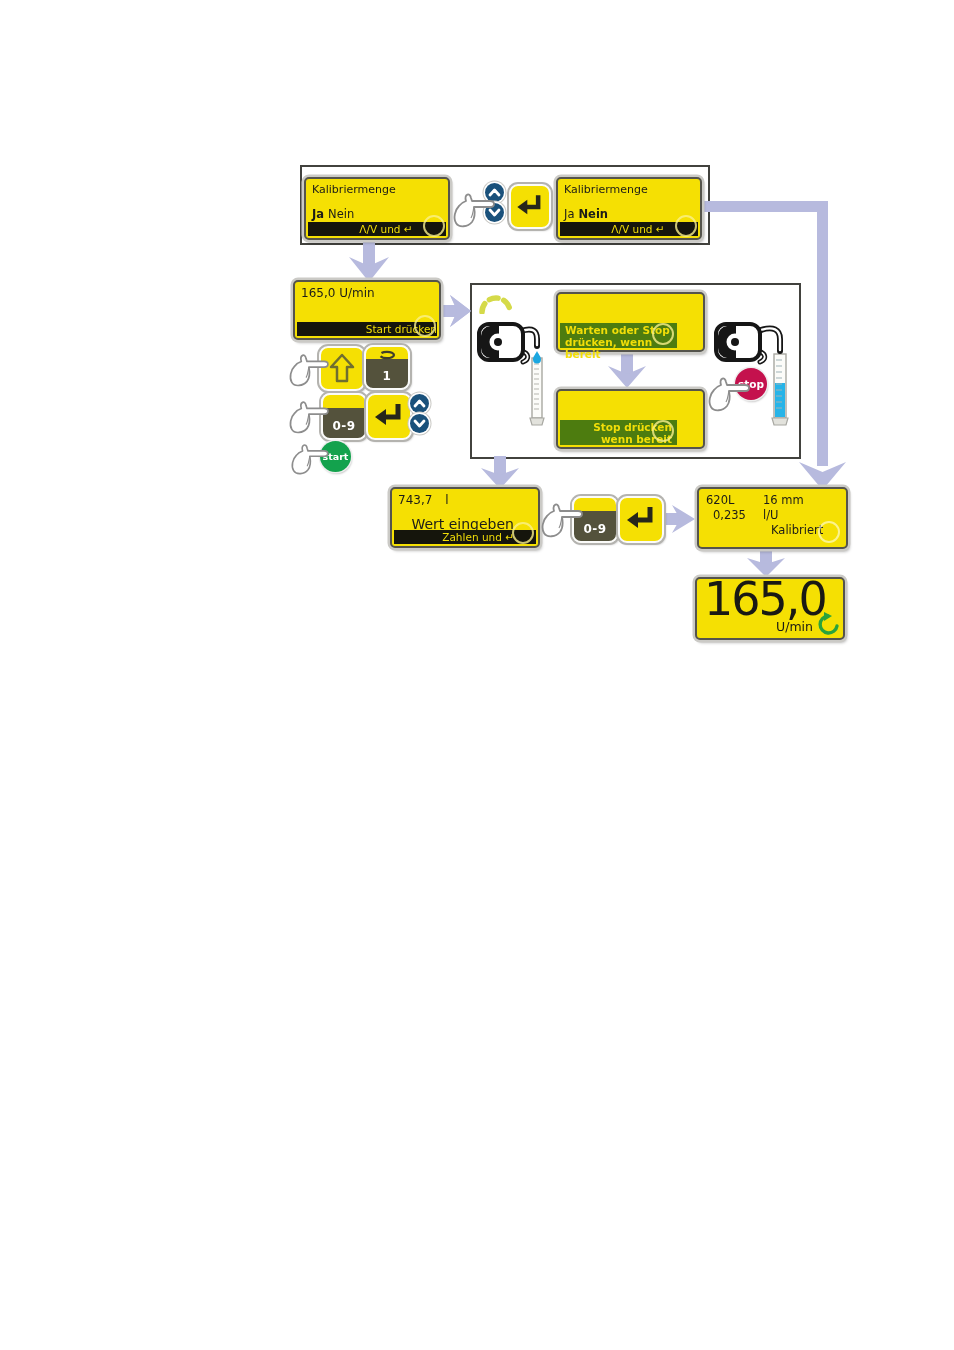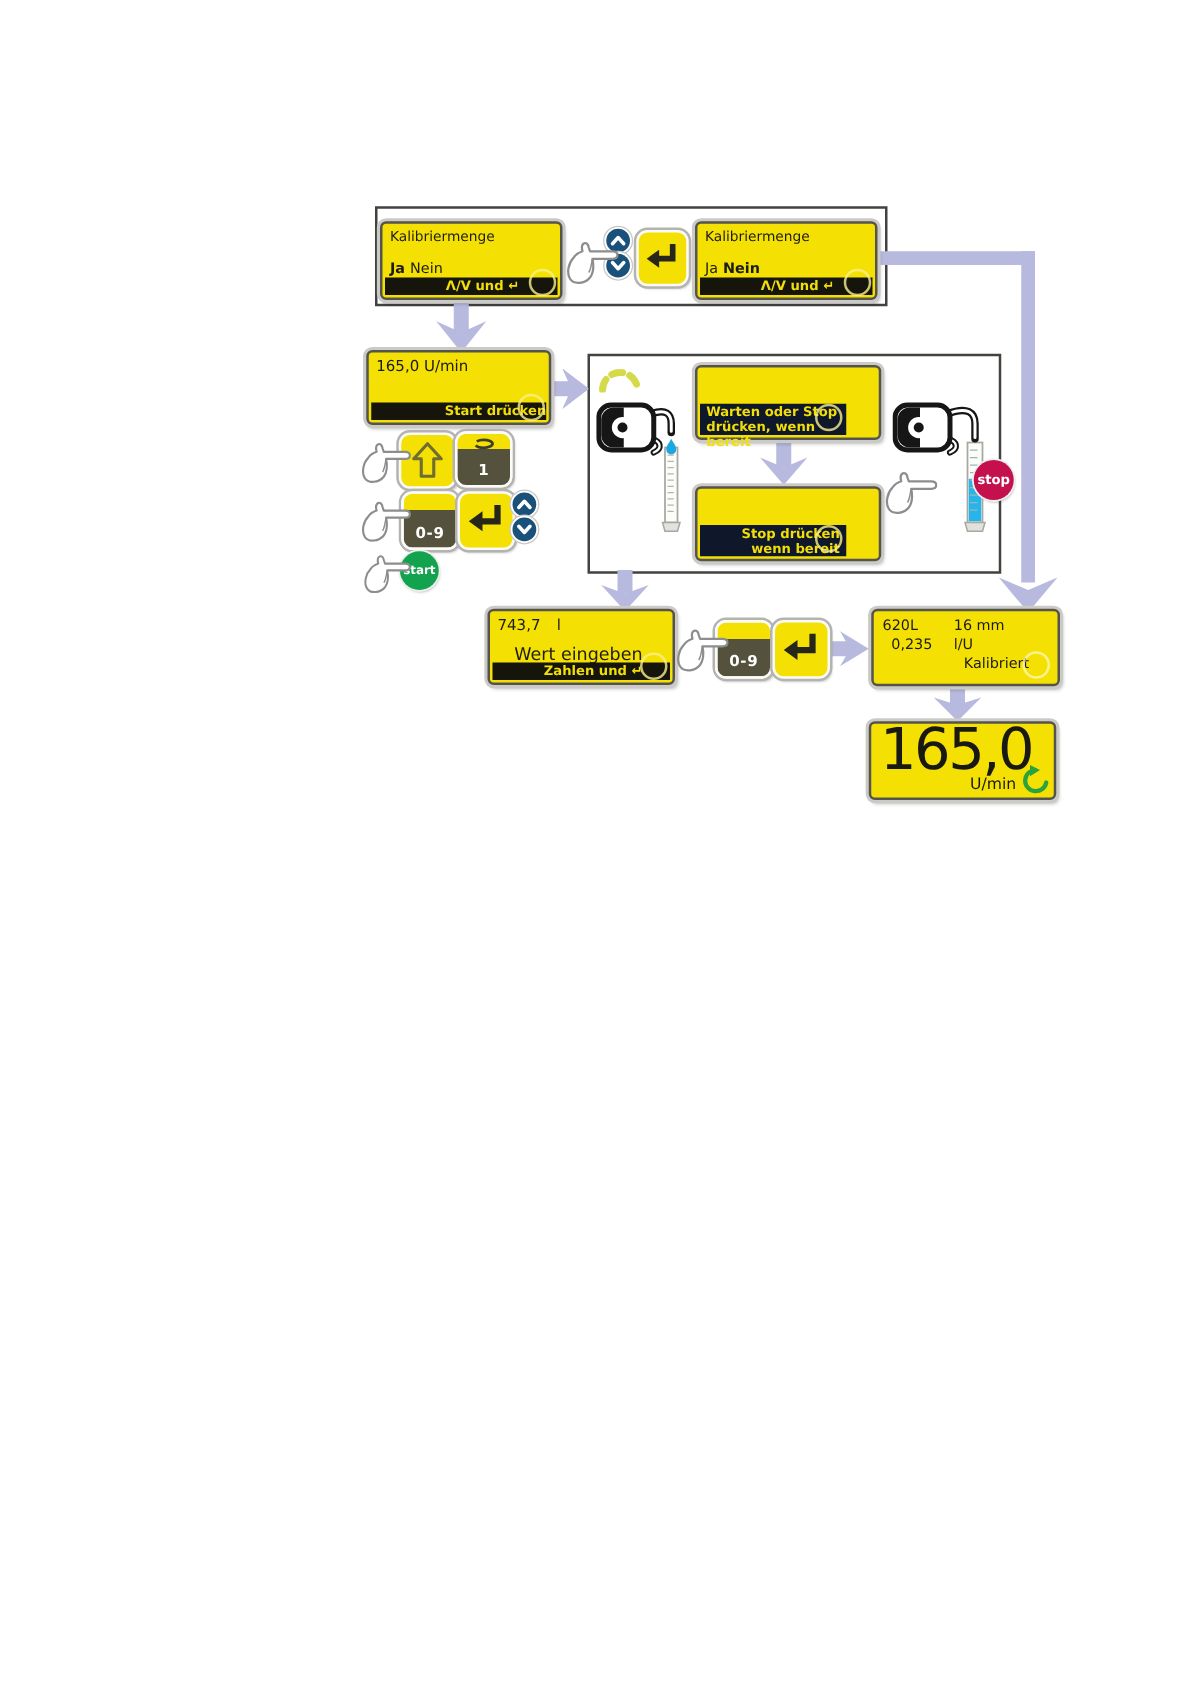--- a/index.html
+++ b/index.html
@@ -9,41 +9,41 @@
   .frame{position:absolute;border:2px solid #42423e;background:transparent;z-index:1;}
   .arrow{position:absolute;z-index:2;}
   
   .disp{position:absolute;z-index:3;background:#f5e003;border:2px solid #55544c;border-radius:5px;
         box-shadow:0 0 0 2.5px #cbcac6, 2px 3px 3px rgba(0,0,0,.25);}
   .disp .t1{position:absolute;top:4px;left:6px;font-size:11px;}
   .disp .opts{position:absolute;bottom:17px;left:6px;font-size:11.5px;}
   .disp .opts b{margin-right:4px;}
   .disp .opts .n{margin-right:4px;}
   .bar{position:absolute;left:2px;right:2px;bottom:2px;height:14px;background:#15150c;
-       color:#f2de08;font-size:10.5px;font-weight:bold;line-height:14px;z-index:1;}
+       color:#f2de08;font-size:10.5px;font-weight:normal;line-height:14px;z-index:1;}
   .bar.center{text-align:center;}
   .bar.right{text-align:right;box-sizing:border-box;}
-  .bar2{position:absolute;left:2px;bottom:2px;right:18%;height:25px;background:#0f172a;
+  .bar2{position:absolute;left:2px;bottom:2px;right:18%;height:25px;background:#4d7c0f;
         color:#f2de08;font-size:10.5px;font-weight:bold;line-height:12px;padding:1px 5px;box-sizing:border-box;}
   .bar2.rightal{text-align:right;}
   .ring{position:absolute;width:18px;height:18px;border-radius:50%;
         border:2.5px solid rgba(250,240,140,.8);z-index:2;}
   .ring.onyellow{border-color:rgba(255,255,235,.6);}
   
   .key{position:absolute;z-index:3;border-radius:9px;background:#f5e003;border:2px solid #fbfbf9;
        box-shadow:0 0 0 2px #b4b3af, 1.5px 2px 2px rgba(0,0,0,.2);}
   .key.dark{background:linear-gradient(#f5e003 0 30%, #54523c 30% 100%);}
   .key .klabel{position:absolute;left:0;right:0;bottom:5px;text-align:center;color:#fff;
                font-weight:bold;font-size:12px;letter-spacing:.5px;}
   .cbtn{position:absolute;z-index:3;border-radius:50%;display:flex;align-items:center;justify-content:center;}
   .chev{width:19px;height:19px;background:#1a517b;box-shadow:0 0 0 1.5px #fff,0 0 0 2.5px #c9c8c4;}
   .start-btn{width:31px;height:31px;background:#13a24d;color:#fff;font-size:9.5px;font-weight:bold;
              box-shadow:0 0 0 1.5px #eee, 1px 2px 2px rgba(0,0,0,.25);}
   .stop-btn{width:32px;height:32px;background:#c4114d;color:#fff;font-size:10.5px;font-weight:bold;
-            box-shadow:0 0 0 1.5px #eee, 1px 2px 2px rgba(0,0,0,.25);z-index:4;margin-left:44px;}
+            box-shadow:0 0 0 1.5px #eee, 1px 2px 2px rgba(0,0,0,.25);z-index:4;}
   .hand{z-index:5;}
   
   .bigval{position:absolute;top:-7px;left:7px;font-size:46px;letter-spacing:-2px;color:#191914;}
   .bigunit{position:absolute;right:30px;bottom:4px;font-size:12.5px;color:#191914;}
   .rrow{position:absolute;font-size:11.5px;}
 </style>
 </head>
 <body>
 
 <div class="canvas">

